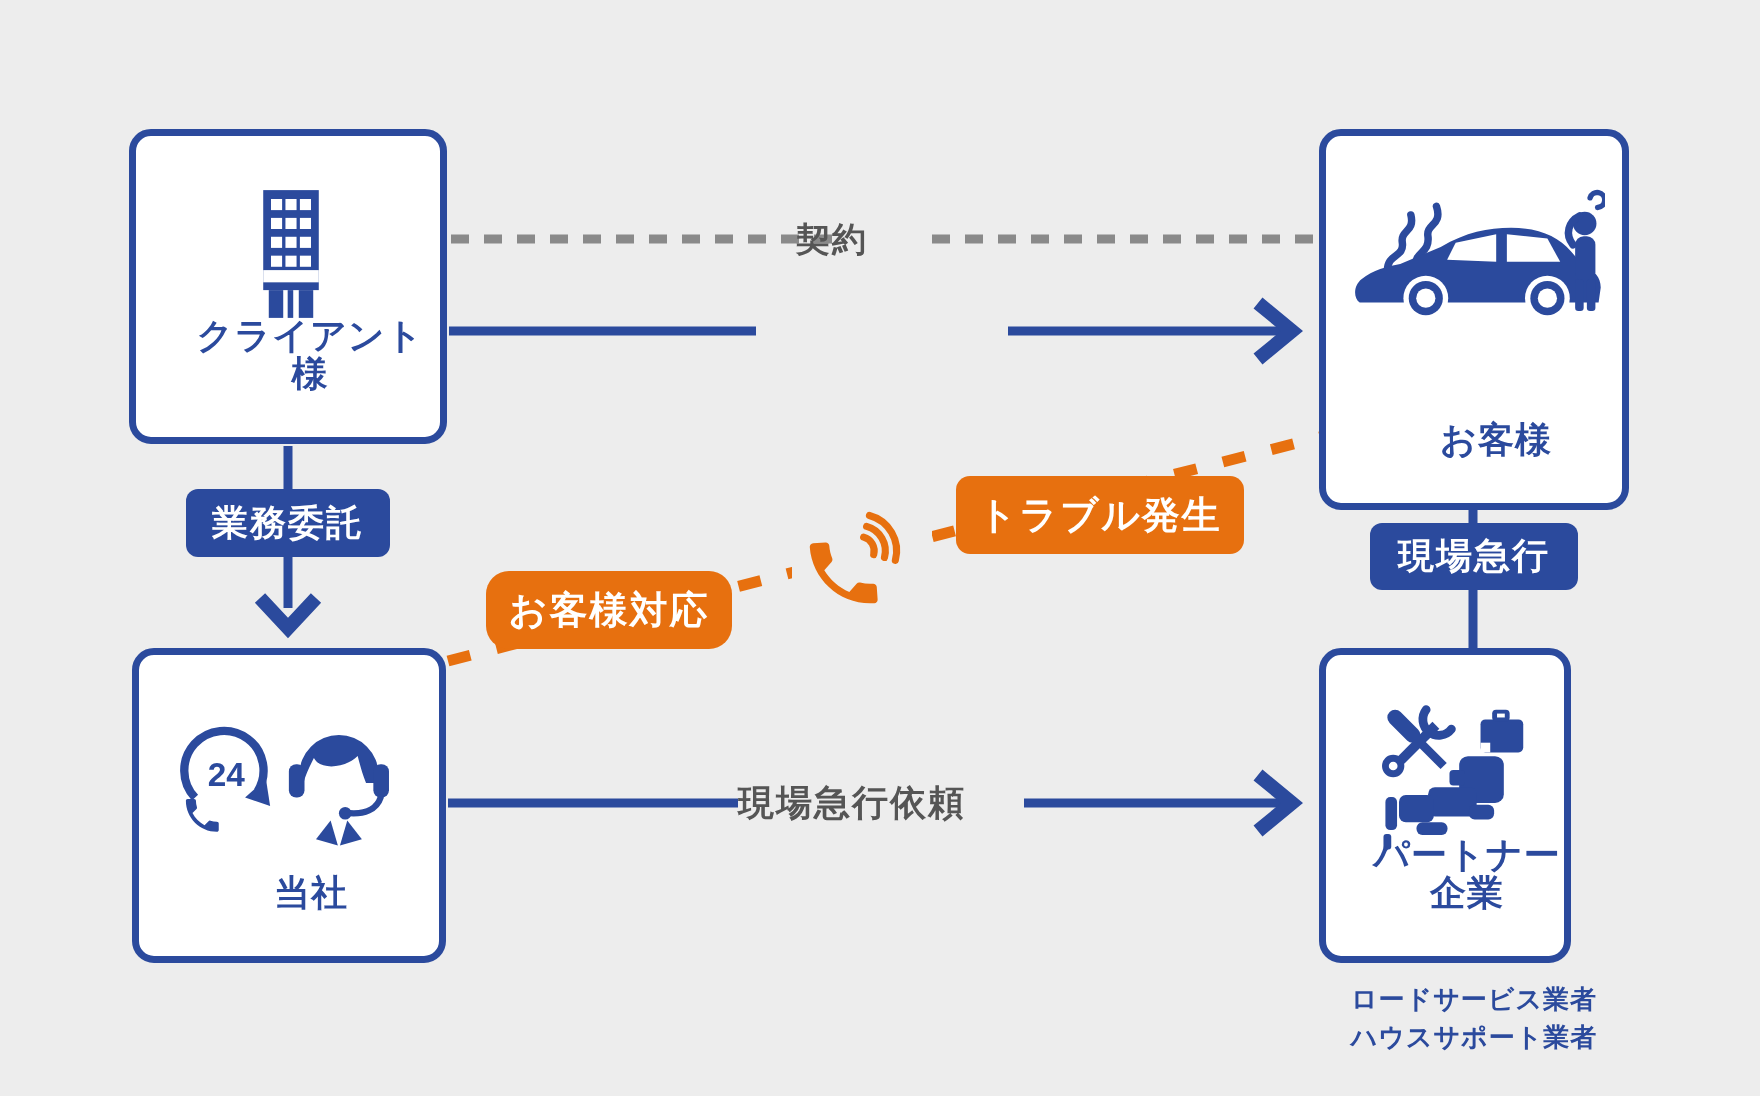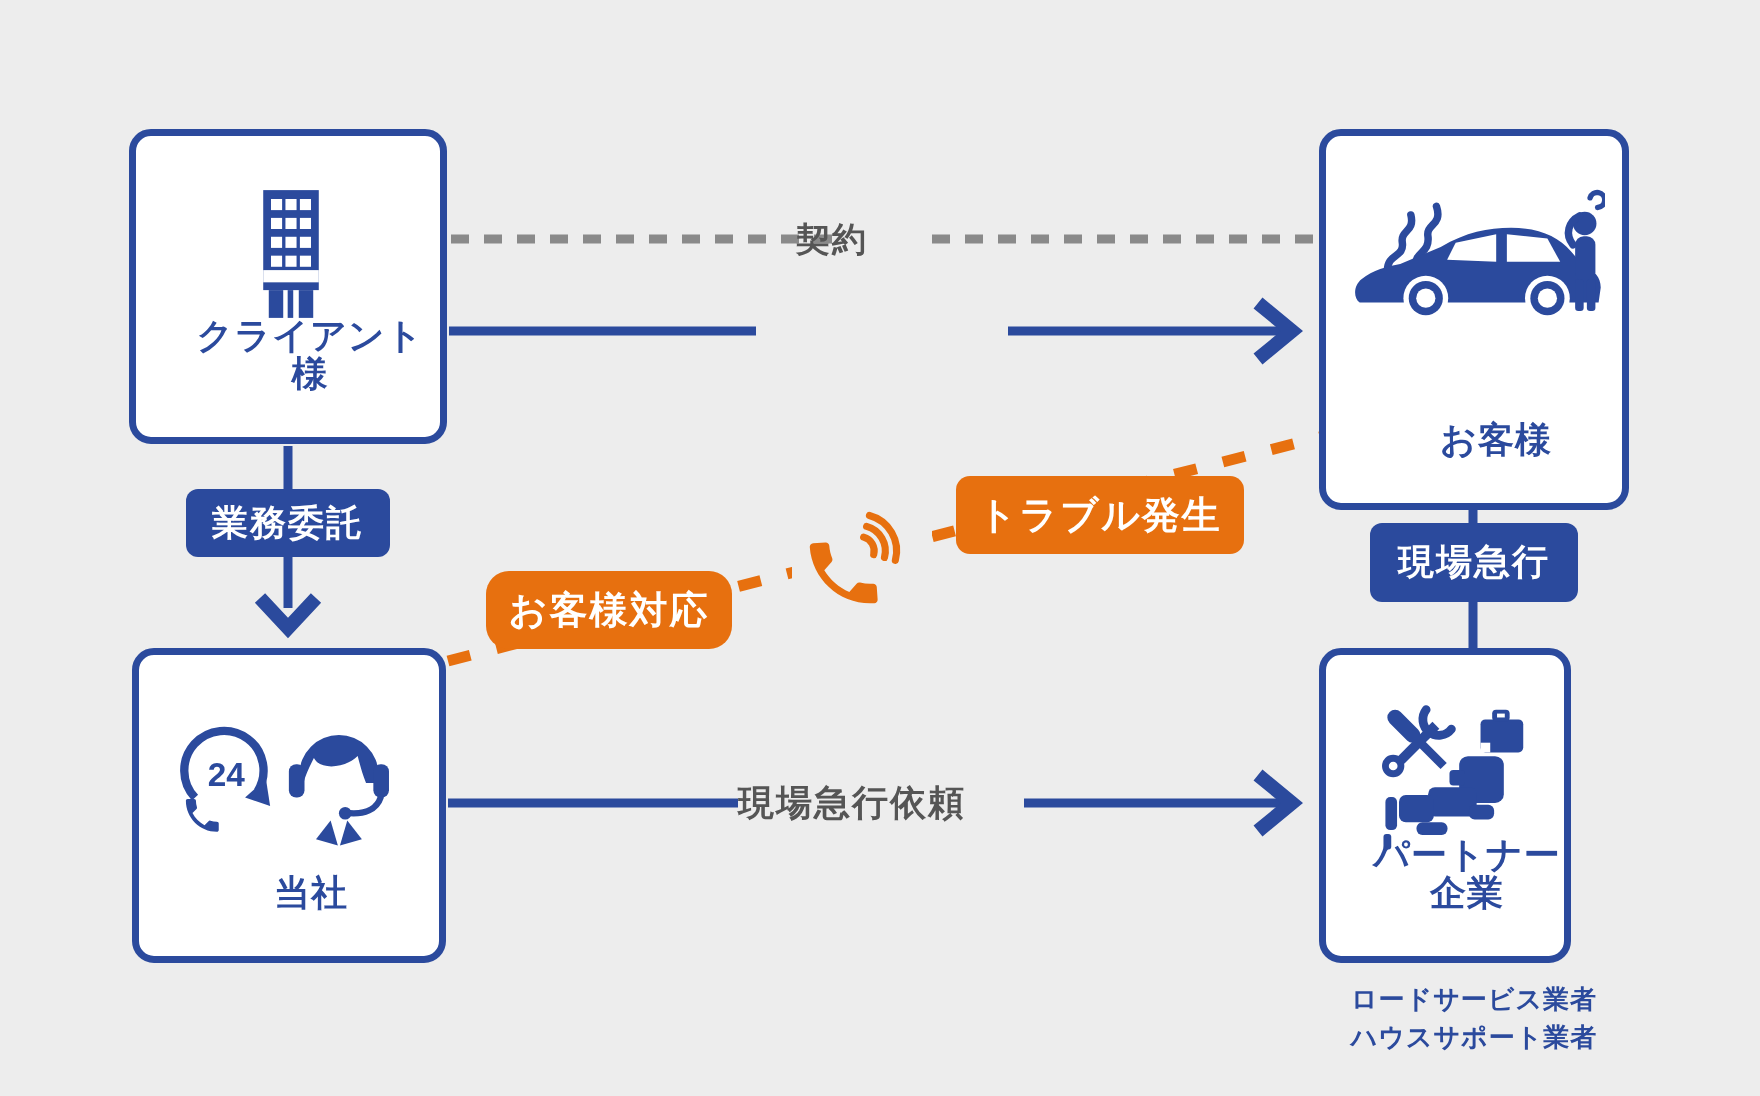--- a/index.html
+++ b/index.html
@@ -217,21 +217,21 @@
 
   <div class="partner-subs" style="left:1304px;top:972px;width:340px;">
     <div>ロードサービス業者</div>
     <div>ハウスサポート業者</div>
   </div>
 
   <div class="edge-label" style="left:796px;top:214px;width:170px;font-size:34px;">契約</div>
   <div class="edge-label" style="left:738px;top:778px;width:286px;font-size:36px;">現場急行依頼</div>
 
   <div class="badge badge-blue" style="left:186px;top:489px;width:204px;height:68px;">業務委託</div>
-  <div class="badge badge-blue" style="left:1370px;top:523px;width:208px;height:79px;">現場急行</div>
+  <div class="badge badge-blue" style="left:1370px;top:523px;width:208px;height:67px;">現場急行</div>
   <div class="badge badge-orange" style="left:956px;top:448px;width:288px;height:78px;margin-top:28px;">トラブル発生</div>
   <div class="badge badge-orange" style="left:486px;top:571px;width:246px;height:78px;border-radius:23px;">お客様対応</div>
 
   <div class="phone-patch" style="left:792px;top:496px;width:140px;height:125px;">
     <svg width="122" height="117" viewBox="0 0 120 115">
       <path class="o-fill" transform="translate(0,30) scale(3.5) rotate(-4 12 12)" d="M6.62 10.79c1.44 2.83 3.76 5.14 6.59 6.59l2.2-2.2c.27-.27.67-.36 1.02-.24 1.12.37 2.33.57 3.57.57.55 0 1 .45 1 1V20c0 .55-.45 1-1 1-9.39 0-17-7.61-17-17 0-.55.45-1 1-1h3.5c.55 0 1 .45 1 1 0 1.25.2 2.45.57 3.57.11.35.03.74-.25 1.02l-2.2 2.2z"></path>
       <g class="o-stroke" stroke-width="7" stroke-linecap="round">
         <path d="M 61.6 36.5 A 14 14 0 0 1 71.5 53.6"></path>
         <path d="M 64.5 25.9 A 25 25 0 0 1 82.1 56.5"></path>
         <path d="M 67.3 15.2 A 36 36 0 0 1 92.8 59.3"></path>

